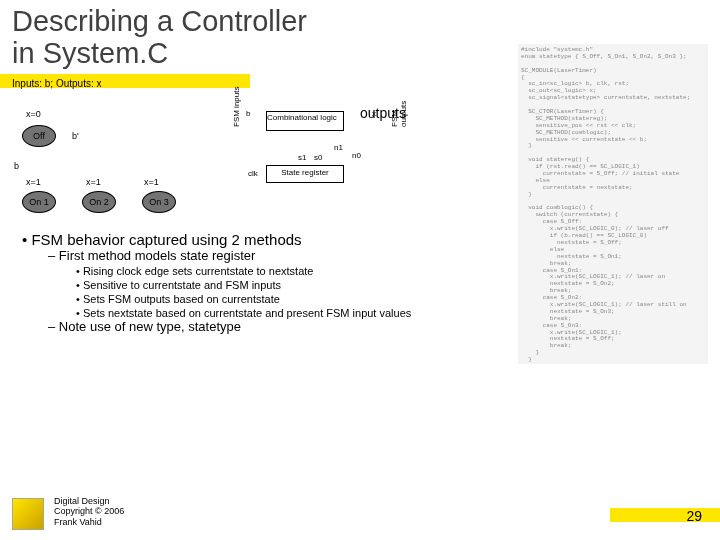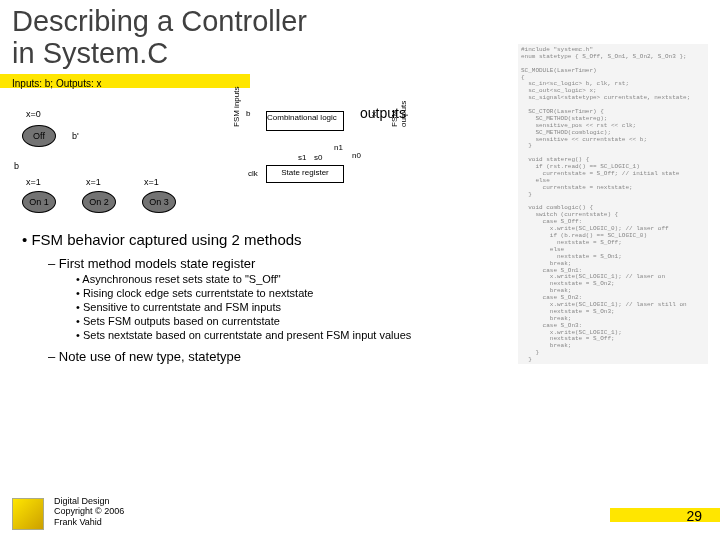--- a/index.html
+++ b/index.html
@@ -21,21 +21,21 @@
   .fsm-out { position: absolute; left: 156px; top: 24px; transform: rotate(-90deg); transform-origin: left top; font-size: 8px; }
   .outputs-big { position: absolute; left: 126px; top: 2px; font-size: 14px; }
   .comb { position: absolute; left: 32px; top: 8px; width: 78px; height: 20px; border: 1px solid #000; font-size: 8px; padding-top: 2px; line-height: 1.1; }
   .sreg { position: absolute; left: 32px; top: 62px; width: 78px; height: 18px; border: 1px solid #000; text-align: center; font-size: 8px; padding-top: 2px; }
   .wire-lbl { position: absolute; font-size: 8px; }
   .code-area { position: absolute; right: 12px; top: 44px; width: 190px; height: 320px; background: #f4f4f4; font-family: "Courier New", monospace; font-size: 6px; color: #888; line-height: 1.15; padding: 3px; white-space: pre; overflow: hidden; }
   .bullets { margin-top: 8px; font-size: 14px; }
   .bullets ul { list-style: none; }
   .lvl1 { margin-left: 10px; font-size: 15px; margin-top: 4px; }
   .lvl1::before { content: "• "; }
-  .lvl2 { margin-left: 36px; font-size: 13px; margin-top: 8px; }
+  .lvl2 { margin-left: 36px; font-size: 13px; margin-top: 0; }
   .lvl2::before { content: "– "; }
   .lvl3 { margin-left: 64px; font-size: 11px; margin-top: 2px; }
   .lvl3::before { content: "• "; }
   .footer { position: absolute; left: 54px; bottom: 12px; font-size: 9px; line-height: 1.2; }
   .pagenum { position: absolute; right: 18px; bottom: 16px; font-size: 14px; }
   .logo { position: absolute; left: 12px; bottom: 10px; width: 32px; height: 32px; background: linear-gradient(135deg,#ffe600,#cca000); border: 1px solid #aa8; }
   .accent-bar { position: absolute; right: 0; bottom: 18px; width: 110px; height: 14px; background: #ffe600; z-index: -1; }
 </style>
 </head>
 <body>
@@ -124,21 +124,20 @@
         nextstate = S_Off;
         break;
     }
   }
 };</div>
 
   <div class="bullets">
     <ul>
       <li class="lvl1">FSM behavior captured using 2 methods</li>
       <li class="lvl2">First method models state register</li>
-      <li class="lvl3">Asynchronous reset sets state to "S_Off"</li>
       <li class="lvl3">Rising clock edge sets currentstate to nextstate</li>
       <li class="lvl3">Sensitive to currentstate and FSM inputs</li>
       <li class="lvl3">Sets FSM outputs based on currentstate</li>
       <li class="lvl3">Sets nextstate based on currentstate and present FSM input values</li>
       <li class="lvl2">Note use of new type, statetype</li>
     </ul>
   </div>
 
   <div class="logo"></div>
   <div class="footer">

